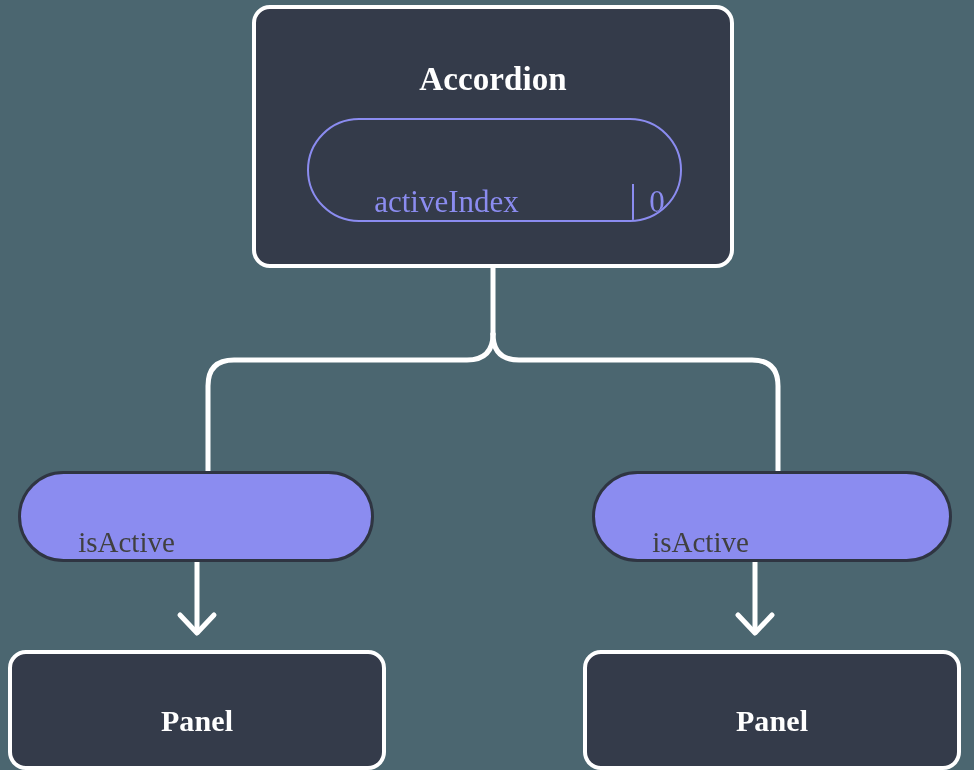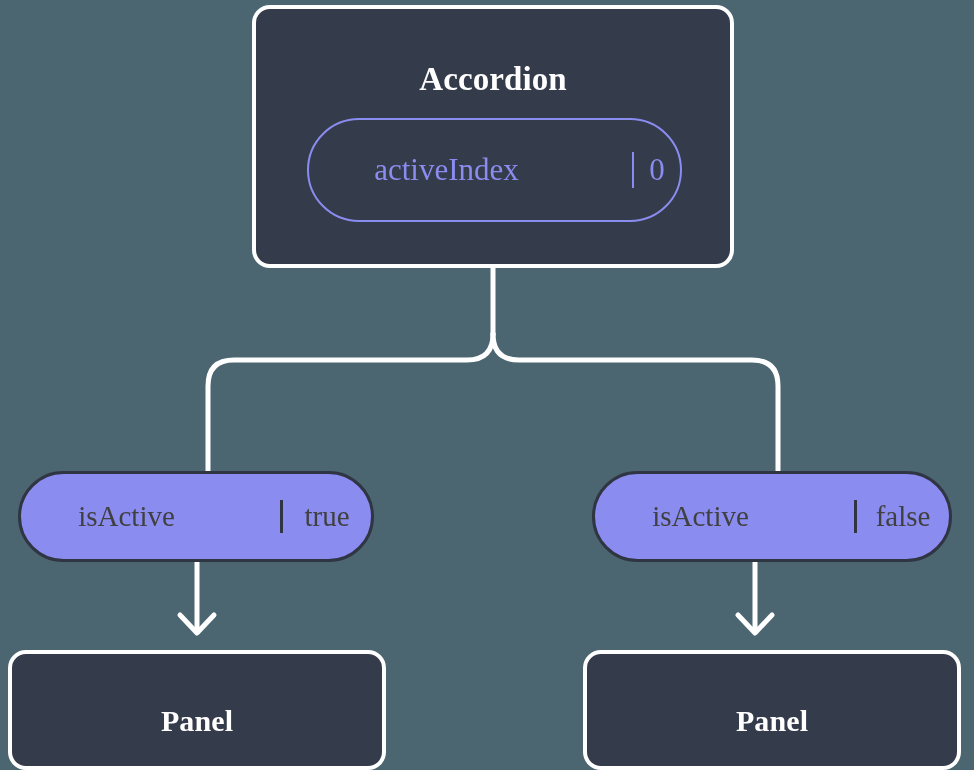--- a/index.html
+++ b/index.html
@@ -53,21 +53,21 @@
 
   #panel-left-box  { left: 8px;   top: 650px; width: 378px; height: 120px; }
   #panel-right-box { left: 583px; top: 650px; width: 378px; height: 120px; }
   .panel-title { top: 50px; font-size: 30px; font-weight: 700; }
 
   
   .pill {
     position: absolute;
     box-sizing: border-box;
     display: flex;
-    align-items: center;
+    align-items: flex-end;
     border-radius: 999px;
     overflow: hidden;
     gap: 48px;
   }
   .pill .cell {
     display: flex;
     align-items: center;
     justify-content: center;
     white-space: nowrap;
     box-sizing: border-box;
@@ -135,29 +135,27 @@
     <div id="accordion-title" class="node-title">Accordion</div>
   </div>
 
   <div id="state-pill" class="pill pill-outline">
     <div class="cell cell-key">activeIndex</div>
     <div class="cell cell-val">0</div>
   </div>
 
   <div id="prop-pill-left" class="pill pill-filled">
     <div class="cell cell-key">isActive</div>
-    <div class="cell cell-val">true</div>
   </div>
 
   <div id="panel-left-box" class="node-box">
     <div class="node-title panel-title">Panel</div>
   </div>
 
   <div id="prop-pill-right" class="pill pill-filled">
     <div class="cell cell-key">isActive</div>
-    <div class="cell cell-val">false</div>
   </div>
 
   <div id="panel-right-box" class="node-box">
     <div class="node-title panel-title">Panel</div>
   </div>
 
 </div>
 
 </body></html>

